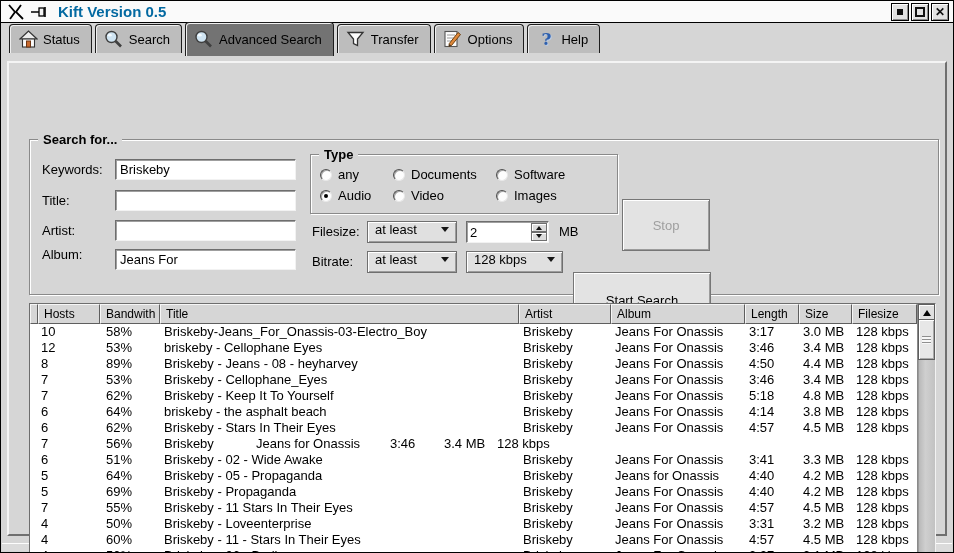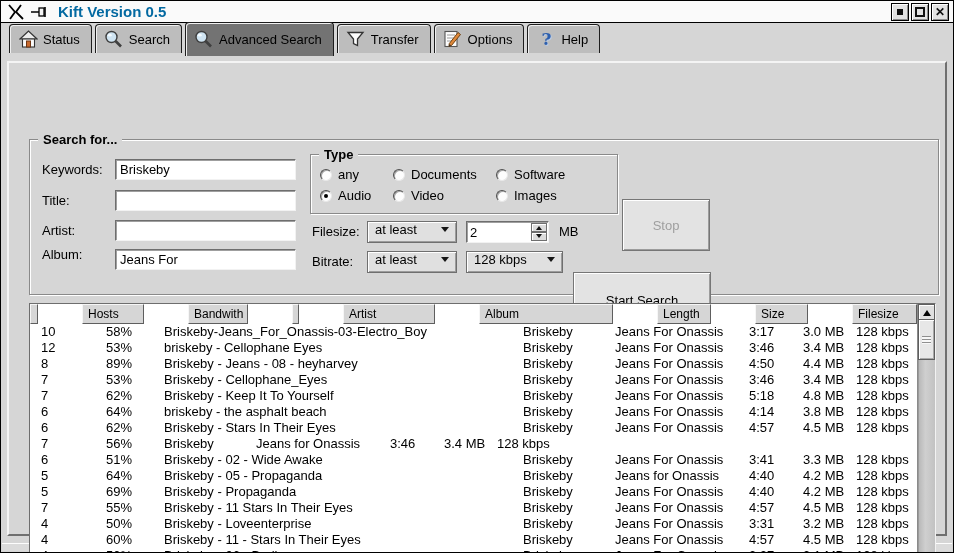--- a/index.html
+++ b/index.html
@@ -80,21 +80,21 @@
                  font-size:13px; color:#000; cursor:default;margin-top:38px; }
   .push-button.disabled { color:#9f9f9f; }
   .btn-stop  { left:592px; top:21px; width:88px; height:52px; }
   .btn-start { left:543px; top:94px; width:138px; height:56px; }
 
   
   .results { position:absolute; left:20px; top:240px; width:907px; height:287px;
              border:1px solid; border-color:#6e6e6e #f2f2f2 #f2f2f2 #6e6e6e; background:#fff;
              display:flex; }
   .results-main { flex:1; display:flex; flex-direction:column; overflow:hidden; }
-  .theader { display:flex; height:20px; flex:0 0 auto;gap:44px; }
+  .theader { display:flex; height:20px; flex:0 0 auto; }
   .hcell { background:#d6d6d6; border:1px solid; border-color:#f6f6f6 #5e5e5e #5e5e5e #f6f6f6;
            font-size:12px; color:#000; padding:2px 0 0 5px; white-space:nowrap; overflow:hidden; cursor:default; }
   .hstub { width:8px; padding:0; }
   .hc0{width:62px}.hc1{width:60px}.hc2{flex:1}.hc3{width:92px}.hc4{width:134px}.hc5{width:54px}.hc6{width:53px}.hc7{width:65px}
   .tbody { flex:1; background:#fff; overflow:hidden; }
   .trow { display:flex; height:16px; line-height:16px; font-size:13px; color:#000; white-space:nowrap; cursor:default; }
   .rcell { overflow:hidden; padding-left:4px; }
   .rc0{width:70px; padding-left:11px}.rc1{width:60px; padding-left:6px}.rc2{flex:1}.rc3{width:92px}.rc4{width:134px}.rc5{width:54px}.rc6{width:53px}.rc7{width:65px}
 
   

